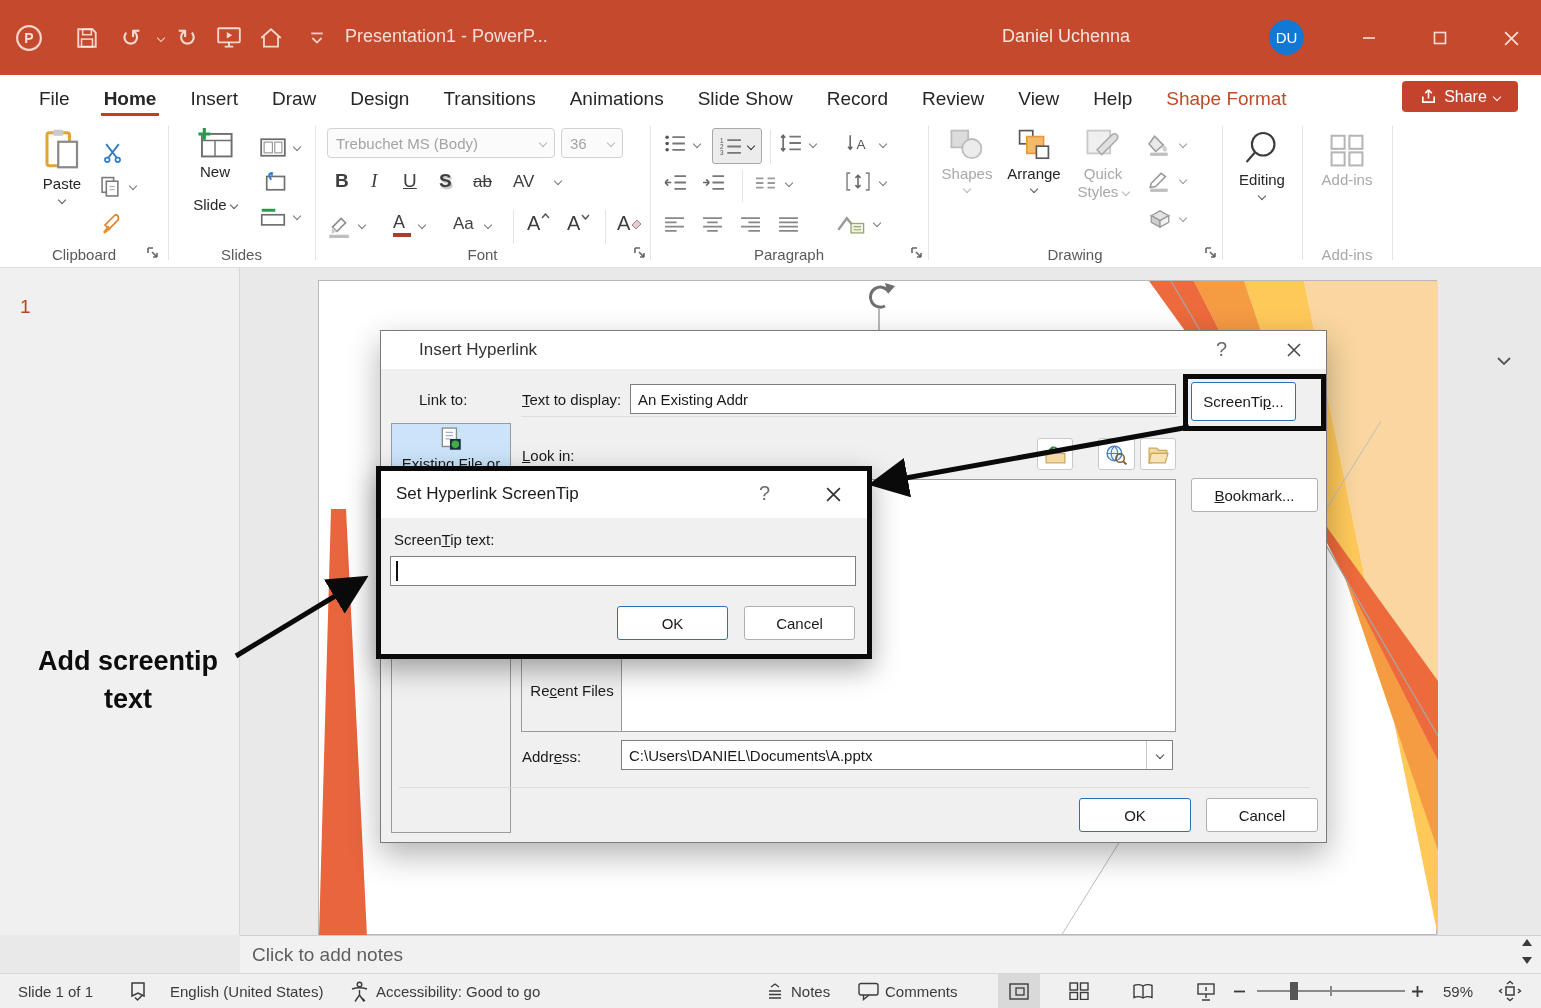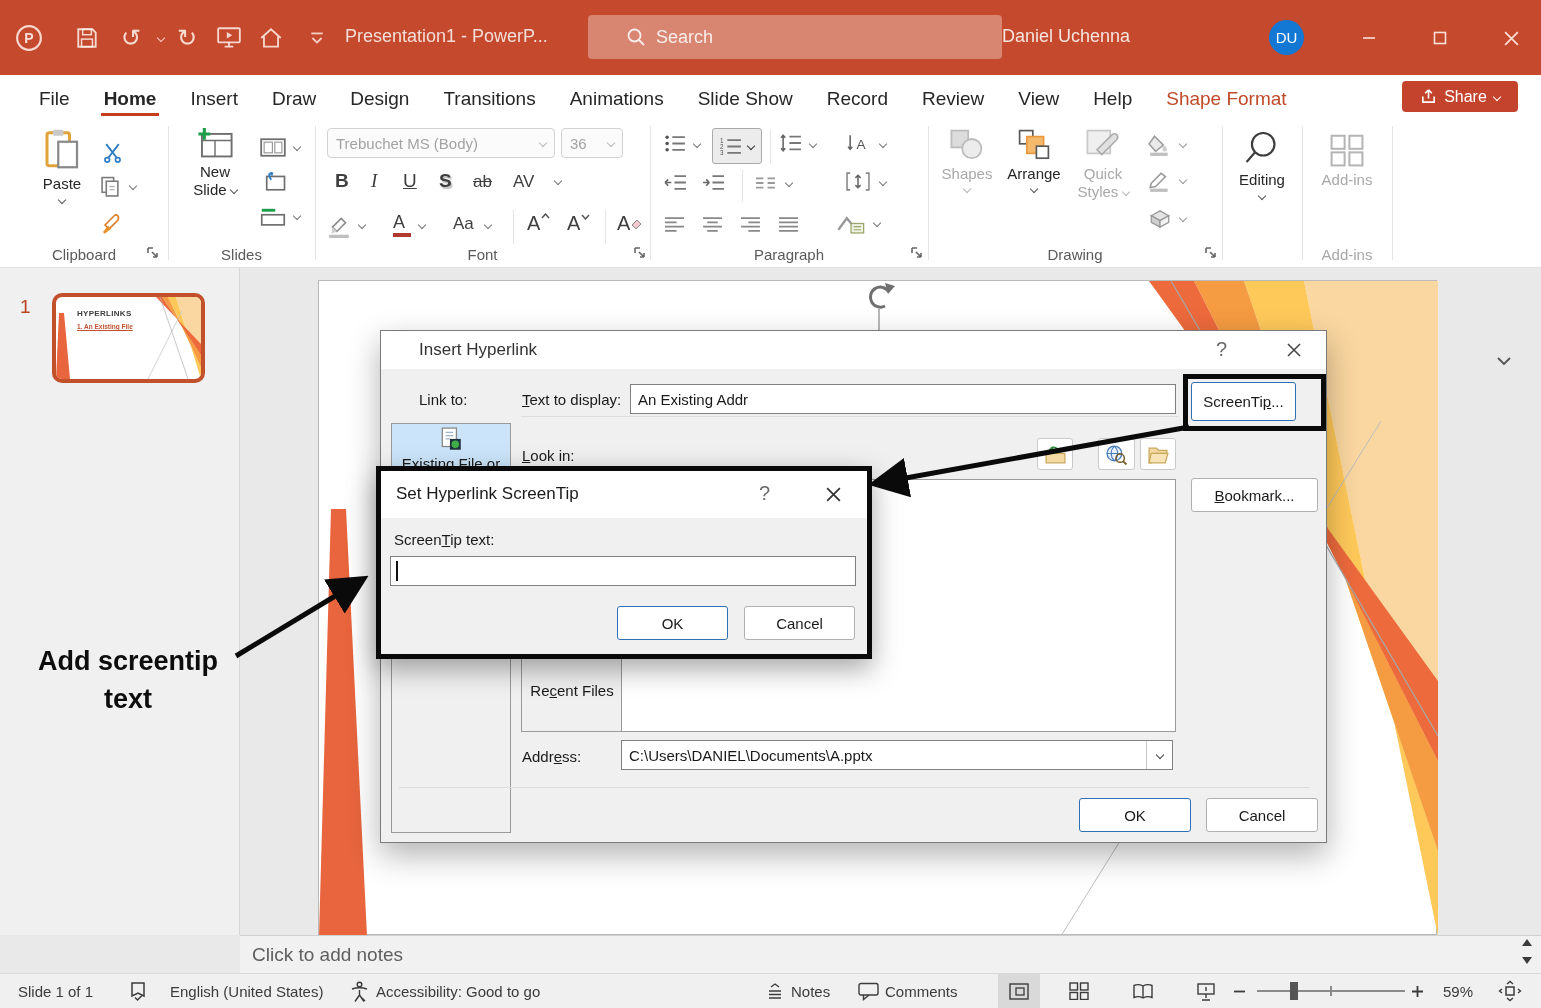--- a/index.html
+++ b/index.html
@@ -96,29 +96,20 @@
       </svg>
   </div>
   <div class="tb-ico" style="left:302px">
     <svg width="16" height="16" viewBox="0 0 14 14">
         <path d="M2 3 h10" stroke="rgba(255,240,235,.8)" stroke-width="1.6"></path>
         <path d="M3 7 l4 4 4 -4" fill="none" stroke="rgba(255,240,235,.8)" stroke-width="1.6"></path>
       </svg>
   </div>
   <div class="abs" style="left:345px;top:26px;font-size:18px;color:rgba(255,255,255,.82)">Presentation1  -  PowerP...</div>
 
-  <div class="abs searchbox">
-    <span style="margin:0 10px 0 38px">
-      <svg width="20" height="20" viewBox="0 0 20 20">
-          <circle cx="8.5" cy="8.5" r="6" fill="none" stroke="rgba(255,255,255,.85)" stroke-width="1.8"></circle>
-          <path d="M13 13 l5 5" stroke="rgba(255,255,255,.85)" stroke-width="1.8"></path>
-        </svg>
-    </span>
-    <span>Search</span>
-  </div>
 
   <div class="abs" style="right:411px;top:26px;font-size:18px;color:rgba(255,255,255,.85)">Daniel Uchenna</div>
   <div class="abs" style="right:237px;top:20px;width:35px;height:35px;border-radius:50%;background:#1377D4;color:#fff;font-size:15px;display:flex;align-items:center;justify-content:center">DU</div>
   <div class="winbtn" style="right:155px">
     <svg width="16" height="16" viewBox="0 0 16 16">
         <path d="M2 8 h12" stroke="rgba(255,240,235,.9)" stroke-width="1.6"></path>
       </svg>
   </div>
   <div class="winbtn" style="right:84px">
     <svg width="16" height="16" viewBox="0 0 16 16">
@@ -205,21 +196,21 @@
   </div>
 
   <div class="rgroup" style="left:168px;width:147px">
     <div class="bigbtn" style="left:14px;top:8px;width:66px">
       <svg width="38" height="32" viewBox="0 0 32 27">
           <rect x="5" y="5" width="25" height="19" fill="#fff" stroke="#6E6E6E" stroke-width="1.6"></rect>
           <path d="M5 10.5 h25 M16 10.5 V24" stroke="#6E6E6E" stroke-width="1.2"></path>
           <path d="M7 0 v10 M2 5 h10" stroke="#1E9E48" stroke-width="2.6"></path>
         </svg>
       <span class="cap">New</span>
-      <span class="cap" style="margin-top:0"><span>Slide</span> <span class="chv" style="color:#555"></span></span>
+      <span class="cap" style="margin-top:15px"><span>Slide</span> <span class="chv" style="color:#555"></span></span>
     </div>
     <div class="abs" style="left:92px;top:18px">
       <svg width="26" height="19" viewBox="0 0 22 16">
           <rect x="1" y="1" width="20" height="14" fill="#fff" stroke="#6E6E6E" stroke-width="1.5"></rect>
           <rect x="3.5" y="3.5" width="7" height="9" fill="none" stroke="#9A9A9A"></rect>
           <rect x="12.5" y="3.5" width="6" height="9" fill="none" stroke="#9A9A9A"></rect>
         </svg>
     </div>
     <span class="chv abs" style="left:126px;top:24px;color:#777"></span>
     <div class="abs" style="left:94px;top:52px">
@@ -471,33 +462,20 @@
 
   <div class="abs" style="left:1496px;top:236px">
     <svg width="16" height="11" viewBox="0 0 16 11">
         <path d="M2 2 l6 6 6 -6" fill="none" stroke="#555" stroke-width="1.8"></path>
       </svg>
   </div>
 </div>
 
 <div class="abs leftpanel">
   <div class="abs" style="left:20px;top:28px;font-size:19px;color:#B8431F">1</div>
-  <div class="abs" style="left:52px;top:25px;width:153px;height:90px;border:4px solid #C2502B;border-radius:10px;background:#fff;overflow:hidden">
-    <svg width="145" height="82" viewBox="0 0 145 82" style="position:absolute;left:0;top:0">
-      <polygon points="3,16 8,16 14,82 0,82" fill="#E8653E"></polygon>
-      <polygon points="120,0 145,0 145,82" fill="#FAD7A0"></polygon>
-      <polygon points="112,0 120,0 145,82 145,70" fill="#FFC95A"></polygon>
-      <polygon points="106,0 112,0 145,70 145,58" fill="#F59B42"></polygon>
-      <polygon points="100,0 106,0 145,58 145,47" fill="#ED6A3C"></polygon>
-      <line x1="104" y1="0" x2="132" y2="82" stroke="#AFAFAF" stroke-width="0.7"></line>
-      <line x1="92" y1="82" x2="126" y2="14" stroke="#BFBFBF" stroke-width="0.7"></line>
-    </svg>
-    <div class="abs" style="left:21px;top:12px;font-size:8px;font-weight:700;color:#3D3D3D;letter-spacing:.3px">HYPERLINKS</div>
-    <div class="abs" style="left:21px;top:26px;font-size:6.5px;font-weight:700;color:#C0502F;text-decoration:underline">1.   An Existing File</div>
-  </div>
 </div>
 
 <div class="abs slide">
   <svg width="1119" height="655" viewBox="0 0 1119 655">
     <polygon points="12,228 27,228 48,655 0,655" fill="#E8653E"></polygon>
     <polygon points="985,0 1119,0 1119,655" fill="#FAD7A0"></polygon>
     <polygon points="925,0 985,0 1119,655 1119,570" fill="#FFC95A"></polygon>
     <polygon points="875,0 925,0 1119,570 1119,480" fill="#F59B42"></polygon>
     <polygon points="830,0 875,0 1119,480 1119,400" fill="#ED6A3C"></polygon>
     <line x1="852" y1="0" x2="1119" y2="455" stroke="#A8A8A8" stroke-width="1.2"></line>

